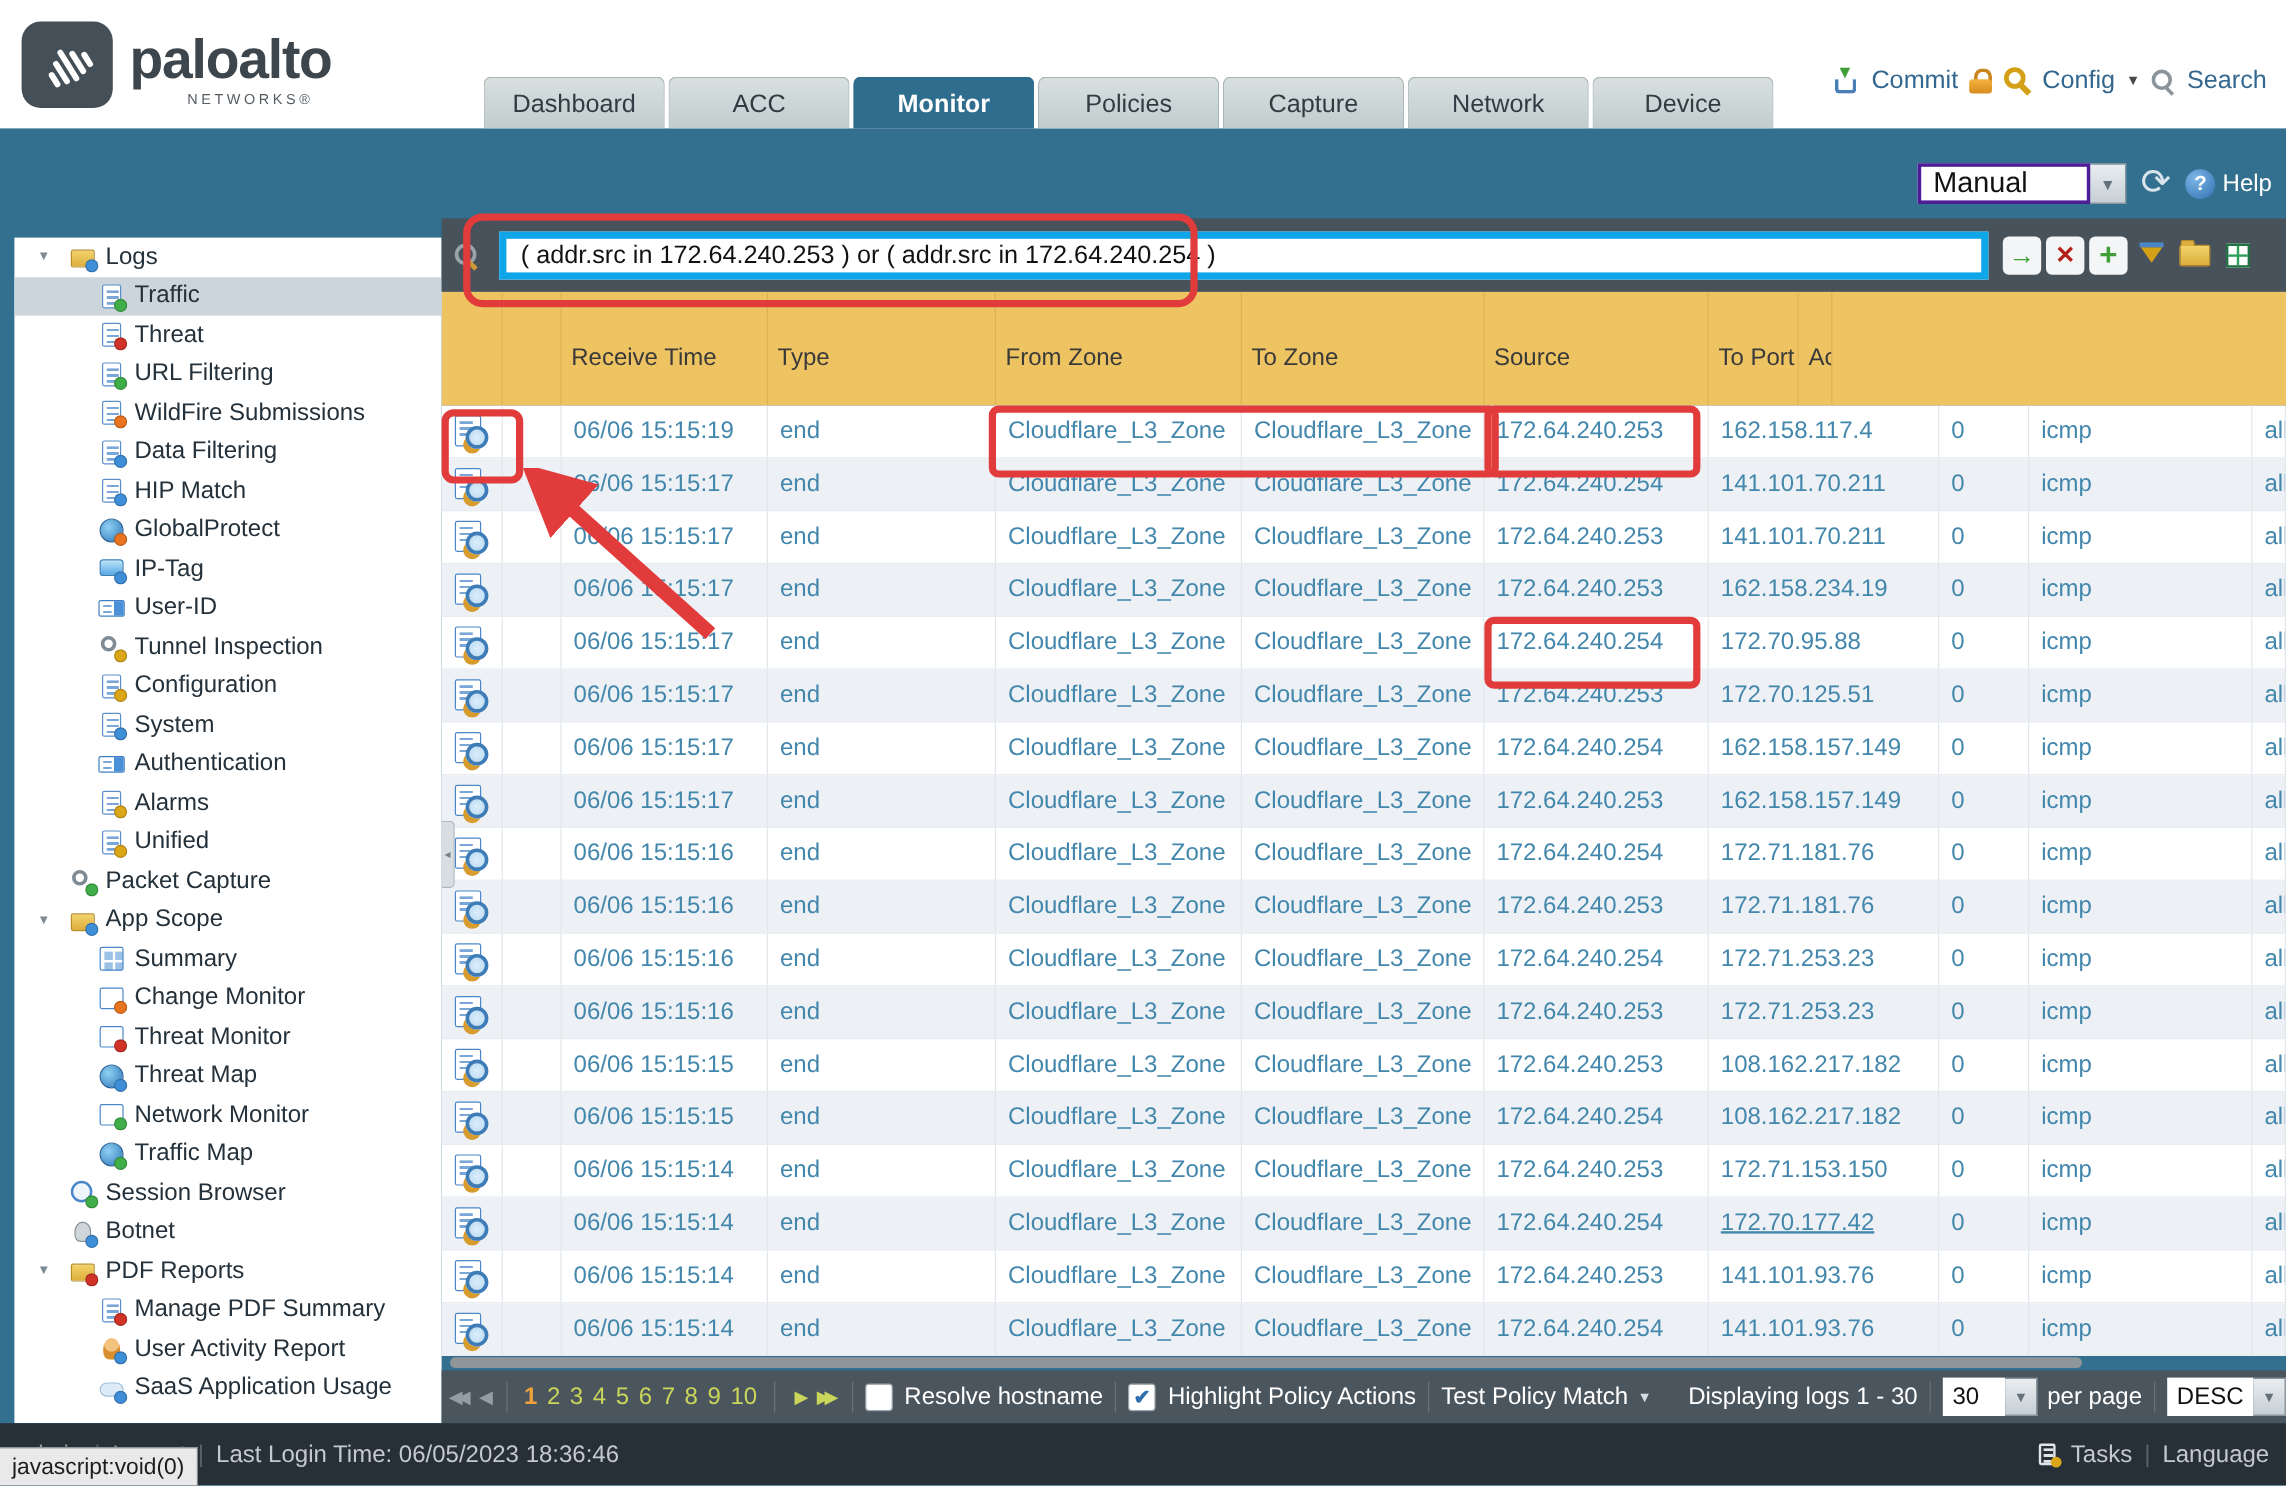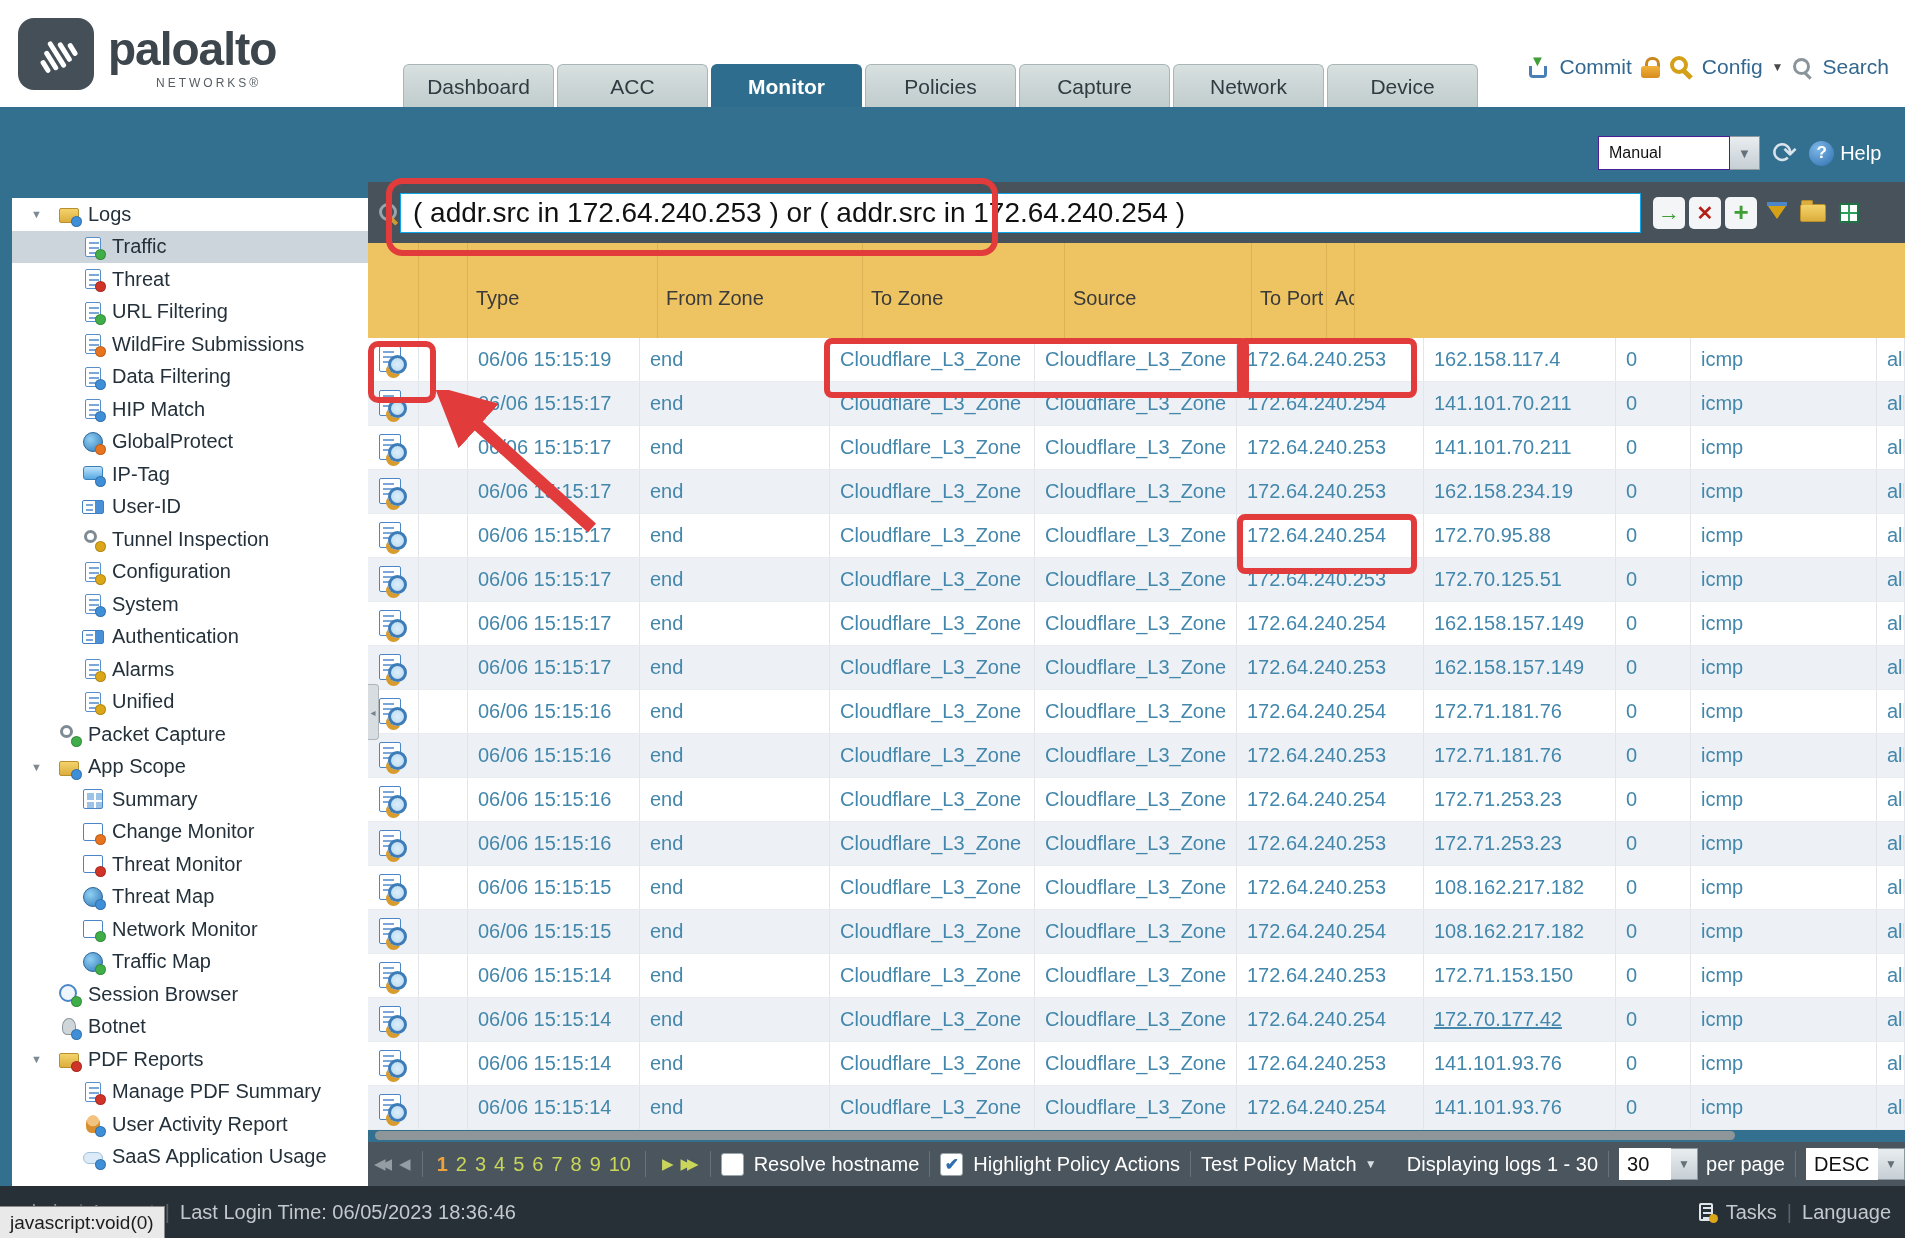--- a/index.html
+++ b/index.html
@@ -27,22 +27,22 @@
   .ic-key{width:24px;height:24px;position:relative;display:inline-block}
   .ic-key::before{content:"";position:absolute;top:1px;left:1px;width:10px;height:10px;border:4px solid #d4a017;border-radius:50%}
   .ic-key::after{content:"";position:absolute;bottom:3px;right:0;width:13px;height:5px;background:#d4a017;transform:rotate(45deg)}
   .ic-search{width:21px;height:21px;position:relative;display:inline-block}
   .ic-search::before{content:"";position:absolute;top:1px;left:1px;width:11px;height:11px;border:3px solid #8a949b;border-radius:50%}
   .ic-search::after{content:"";position:absolute;bottom:1px;right:1px;width:9px;height:3px;background:#8a949b;transform:rotate(45deg)}
   .caret{font-size:12px;color:#4a4a4a}
   
   .refresh-group{position:absolute;top:136px;left:1598px;display:flex;align-items:center;gap:12px;z-index:4}
   .selectbox{display:flex}
-  .sel-val{width:132px;height:34px;background:#fff;border:1px solid #4c1d95;box-sizing:border-box;
-           font-size:16px;color:#111;display:flex;align-items:center;padding-left:10px}
+  .sel-val{width:144px;height:34px;background:#fff;border:3px solid #4c1d95;box-sizing:border-box;
+           font-size:24px;color:#111;display:flex;align-items:center;padding-left:10px}
   .sel-btn{width:30px;height:34px;background:linear-gradient(#e9edf0,#c6cfd5);border:1px solid #8d989f;border-left:none;
            box-sizing:border-box;display:flex;align-items:center;justify-content:center;color:#64707a;font-size:13px;cursor:pointer}
   .ic-refresh{font-size:30px;color:#d9e4ec;line-height:1;cursor:pointer}
   .helpwrap{display:flex;align-items:center;gap:6px;color:#fff;font-size:20px}
   .ic-help{width:25px;height:25px;border-radius:50%;background:radial-gradient(circle at 35% 30%,#7db7e8,#2f6fae);
            color:#fff;font-size:17px;font-weight:bold;display:flex;align-items:center;justify-content:center}
   
   .sidebar{position:absolute;left:12px;top:198px;width:356px;bottom:52px;background:#ffffff;overflow:hidden;z-index:3}
   .titem{display:flex;align-items:center;height:32.5px;font-size:20px;color:#24313a;box-sizing:border-box;cursor:pointer;white-space:nowrap}
   .titem.l0{padding-left:19px}
@@ -73,22 +73,22 @@
   .a-green::after{background:#3fae49}.a-red::after{background:#d03328}.a-orange::after{background:#e8741f}
   .a-blue::after{background:#3e8ed8}.a-gold::after{background:#dba617}
   .a-none::after{display:none}
   .handle{position:absolute;left:368px;top:684px;width:10px;height:54px;background:#d7dde1;border:1px solid #aeb7bd;border-left:none;
           border-radius:0 4px 4px 0;display:flex;align-items:center;justify-content:center;color:#76828b;font-size:10px;z-index:8;cursor:pointer}
   
   .filterbar{position:absolute;left:368px;top:182px;right:0;height:61px;background:#48525a;display:flex;align-items:center;z-index:3}
   .fmag{width:22px;height:22px;position:relative;margin-left:10px;flex:none}
   .fmag::before{content:"";position:absolute;top:1px;left:1px;width:12px;height:12px;border:3px solid #9aa4ab;border-radius:50%}
   .fmag::after{content:"";position:absolute;bottom:1px;right:2px;width:9px;height:4px;background:#cf9a33;transform:rotate(45deg)}
-  .finput{margin-left:0;width:1241px;height:40px;box-sizing:border-box;border:1px solid #0ea5e9;background:#fff;
-          font-size:28px;color:#111;padding:0 12px;font-family:"Liberation Sans",sans-serif}
+  .finput{margin-left:16px;width:1241px;height:40px;box-sizing:border-box;border:6px solid #0ea5e9;background:#fff;
+          font-size:21px;color:#111;padding:0 12px;font-family:"Liberation Sans",sans-serif}
   .fbtns{display:flex;gap:4px;margin-left:12px}
   .fbtn{width:32px;height:32px;border-radius:5px;background:#f3f5f6;display:flex;align-items:center;justify-content:center;cursor:pointer;position:relative}
   .fbtn.flat{background:transparent}
   .g-apply{color:#3f9e35;font-size:22px;font-weight:bold}
   .g-clear{color:#b22016;font-size:20px;font-weight:bold}
   .g-add{color:#3f9e35;font-size:26px;font-weight:bold}
   .g-funnel{width:0;height:0;border-left:9px solid transparent;border-right:9px solid transparent;border-top:13px solid #d4a017;position:relative}
   .g-funnel::after{content:"";position:absolute;left:-10px;top:-17px;width:20px;height:4px;background:#4a86c8}
   .g-folder{width:24px;height:16px;background:linear-gradient(#f3d36b,#dcae3c);border:1px solid #b98f2e;border-radius:2px;position:relative}
   .g-folder::before{content:"";position:absolute;top:-5px;left:0;width:10px;height:4px;background:#dcae3c;border:1px solid #b98f2e;border-bottom:none;border-radius:2px 2px 0 0}
@@ -352,20 +352,21 @@
       </div>
     <div class="fbtn flat">
         <span class="g-excel"></span>
       </div>
   </div>
 </div>
 
 <div class="ghead">
     <div class="hcell" style="width: 51px;"></div>
     <div class="hcell" style="width: 49px;"></div>
+    <div class="hcell" style="width: 172px;">Receive Time</div>
     <div class="hcell" style="width: 190px;">Type</div>
     <div class="hcell" style="width: 205px;">From Zone</div>
     <div class="hcell" style="width: 202px;">To Zone</div>
     <div class="hcell" style="width: 187px;">Source</div>
     <div class="hcell" style="width: 75px;">To Port</div>
     <div class="hcell" style="width: 28px;">Action</div>
   </div>
 <div class="gbody">
     <div class="trow odd">
       <div class="cell col-icon" style="width: 51px;">

